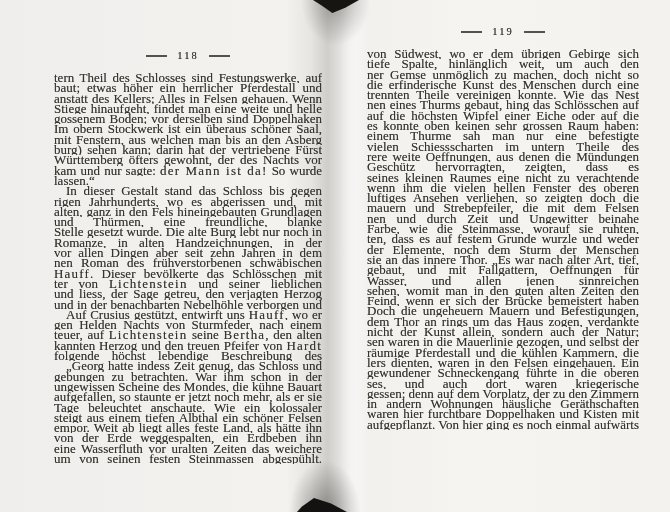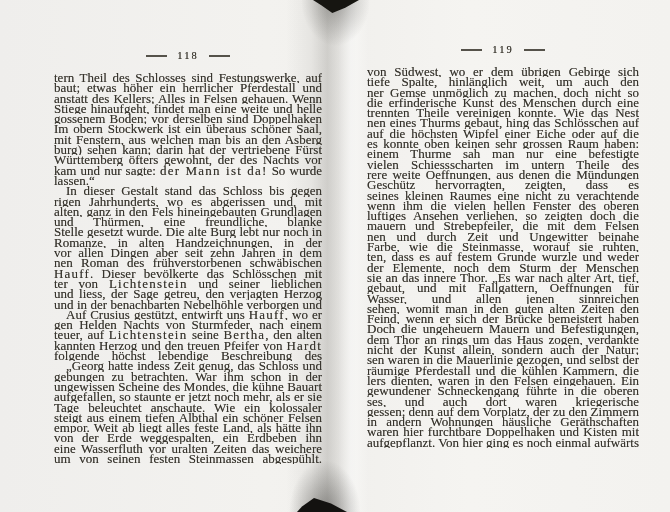--- a/index.html
+++ b/index.html
@@ -31,21 +31,21 @@
     position:absolute;left:313px;top:0;width:46px;height:13px;background:#161511;
     clip-path:polygon(0 0,100% 0,70% 60%,42% 100%,18% 40%);
   }
   .notch-bottom{
     position:absolute;left:297px;bottom:0;width:50px;height:14px;background:#131210;
     clip-path:polygon(34% 0,68% 40%,100% 100%,0 100%,10% 60%);
   }
   
   .page{position:absolute;}
   .page-left{left:54px;top:50px;width:268px;}
-  .page-right{left:367px;top:44px;width:272px;}
+  .page-right{left:367px;top:26px;width:272px;}
   .pagehead{
     display:flex;align-items:center;justify-content:center;gap:10px;
     height:12px;margin-bottom:11px;color:#3a372f;
   }
   .pagenum{
     font-size:10.5px;letter-spacing:2px;line-height:12px;
     text-shadow:0 0 0.4px rgba(58,55,47,0.7);
   }
   .rule{width:21px;height:1.2px;background:#55524a;}
   .lines{

